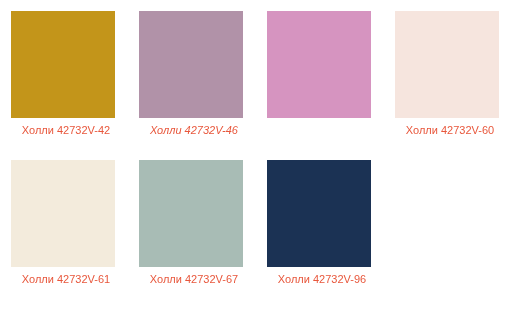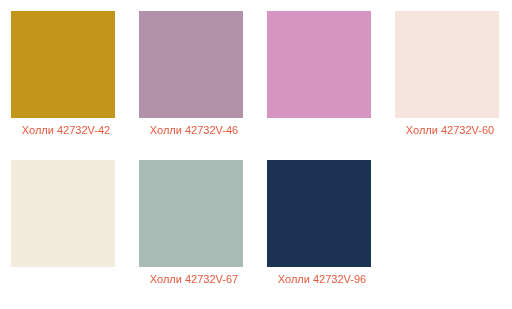--- a/index.html
+++ b/index.html
@@ -55,34 +55,35 @@
 <div id="palette-grid">
 
   <div class="swatch-cell">
     <span class="swatch-chip" style="background-color: rgb(195, 149, 26);"></span>
     <span class="swatch-label" style="color: rgb(232, 87, 60);">Холли 42732V-42</span>
   </div>
 
 
   <div class="swatch-cell">
     <span class="swatch-chip" style="background-color: rgb(177, 146, 168);"></span>
-    <span class="swatch-label" style="color: rgb(232, 87, 60);">Холли 42732V-46</span>
+    <span class="swatch-label" style="color: rgb(232, 87, 60); font-style: italic;">Холли 42732V-46</span>
   </div>
 
   <div class="swatch-cell">
     <span class="swatch-chip" style="background-color: rgb(214, 148, 192);"></span>
   </div>
 
   <div class="swatch-cell">
     <span class="swatch-chip" style="background-color: rgb(246, 229, 222);"></span>
     <span class="swatch-label" style="color: rgb(232, 87, 60); text-align: center;">Холли 42732V-60</span>
   </div>
 
   <div class="swatch-cell">
     <span class="swatch-chip" style="background-color: rgb(243, 235, 220);"></span>
+    <span class="swatch-label" style="color: rgb(232, 87, 60);">Холли 42732V-61</span>
   </div>
 
   <div class="swatch-cell">
     <span class="swatch-chip" style="background-color: rgb(168, 188, 181);"></span>
     <span class="swatch-label" style="color: rgb(232, 87, 60);">Холли 42732V-67</span>
   </div>
 
   <div class="swatch-cell">
     <span class="swatch-chip" style="background-color: rgb(27, 50, 84);"></span>
     <span class="swatch-label" style="color: rgb(232, 87, 60); text-align: center;">Холли 42732V-96</span>

